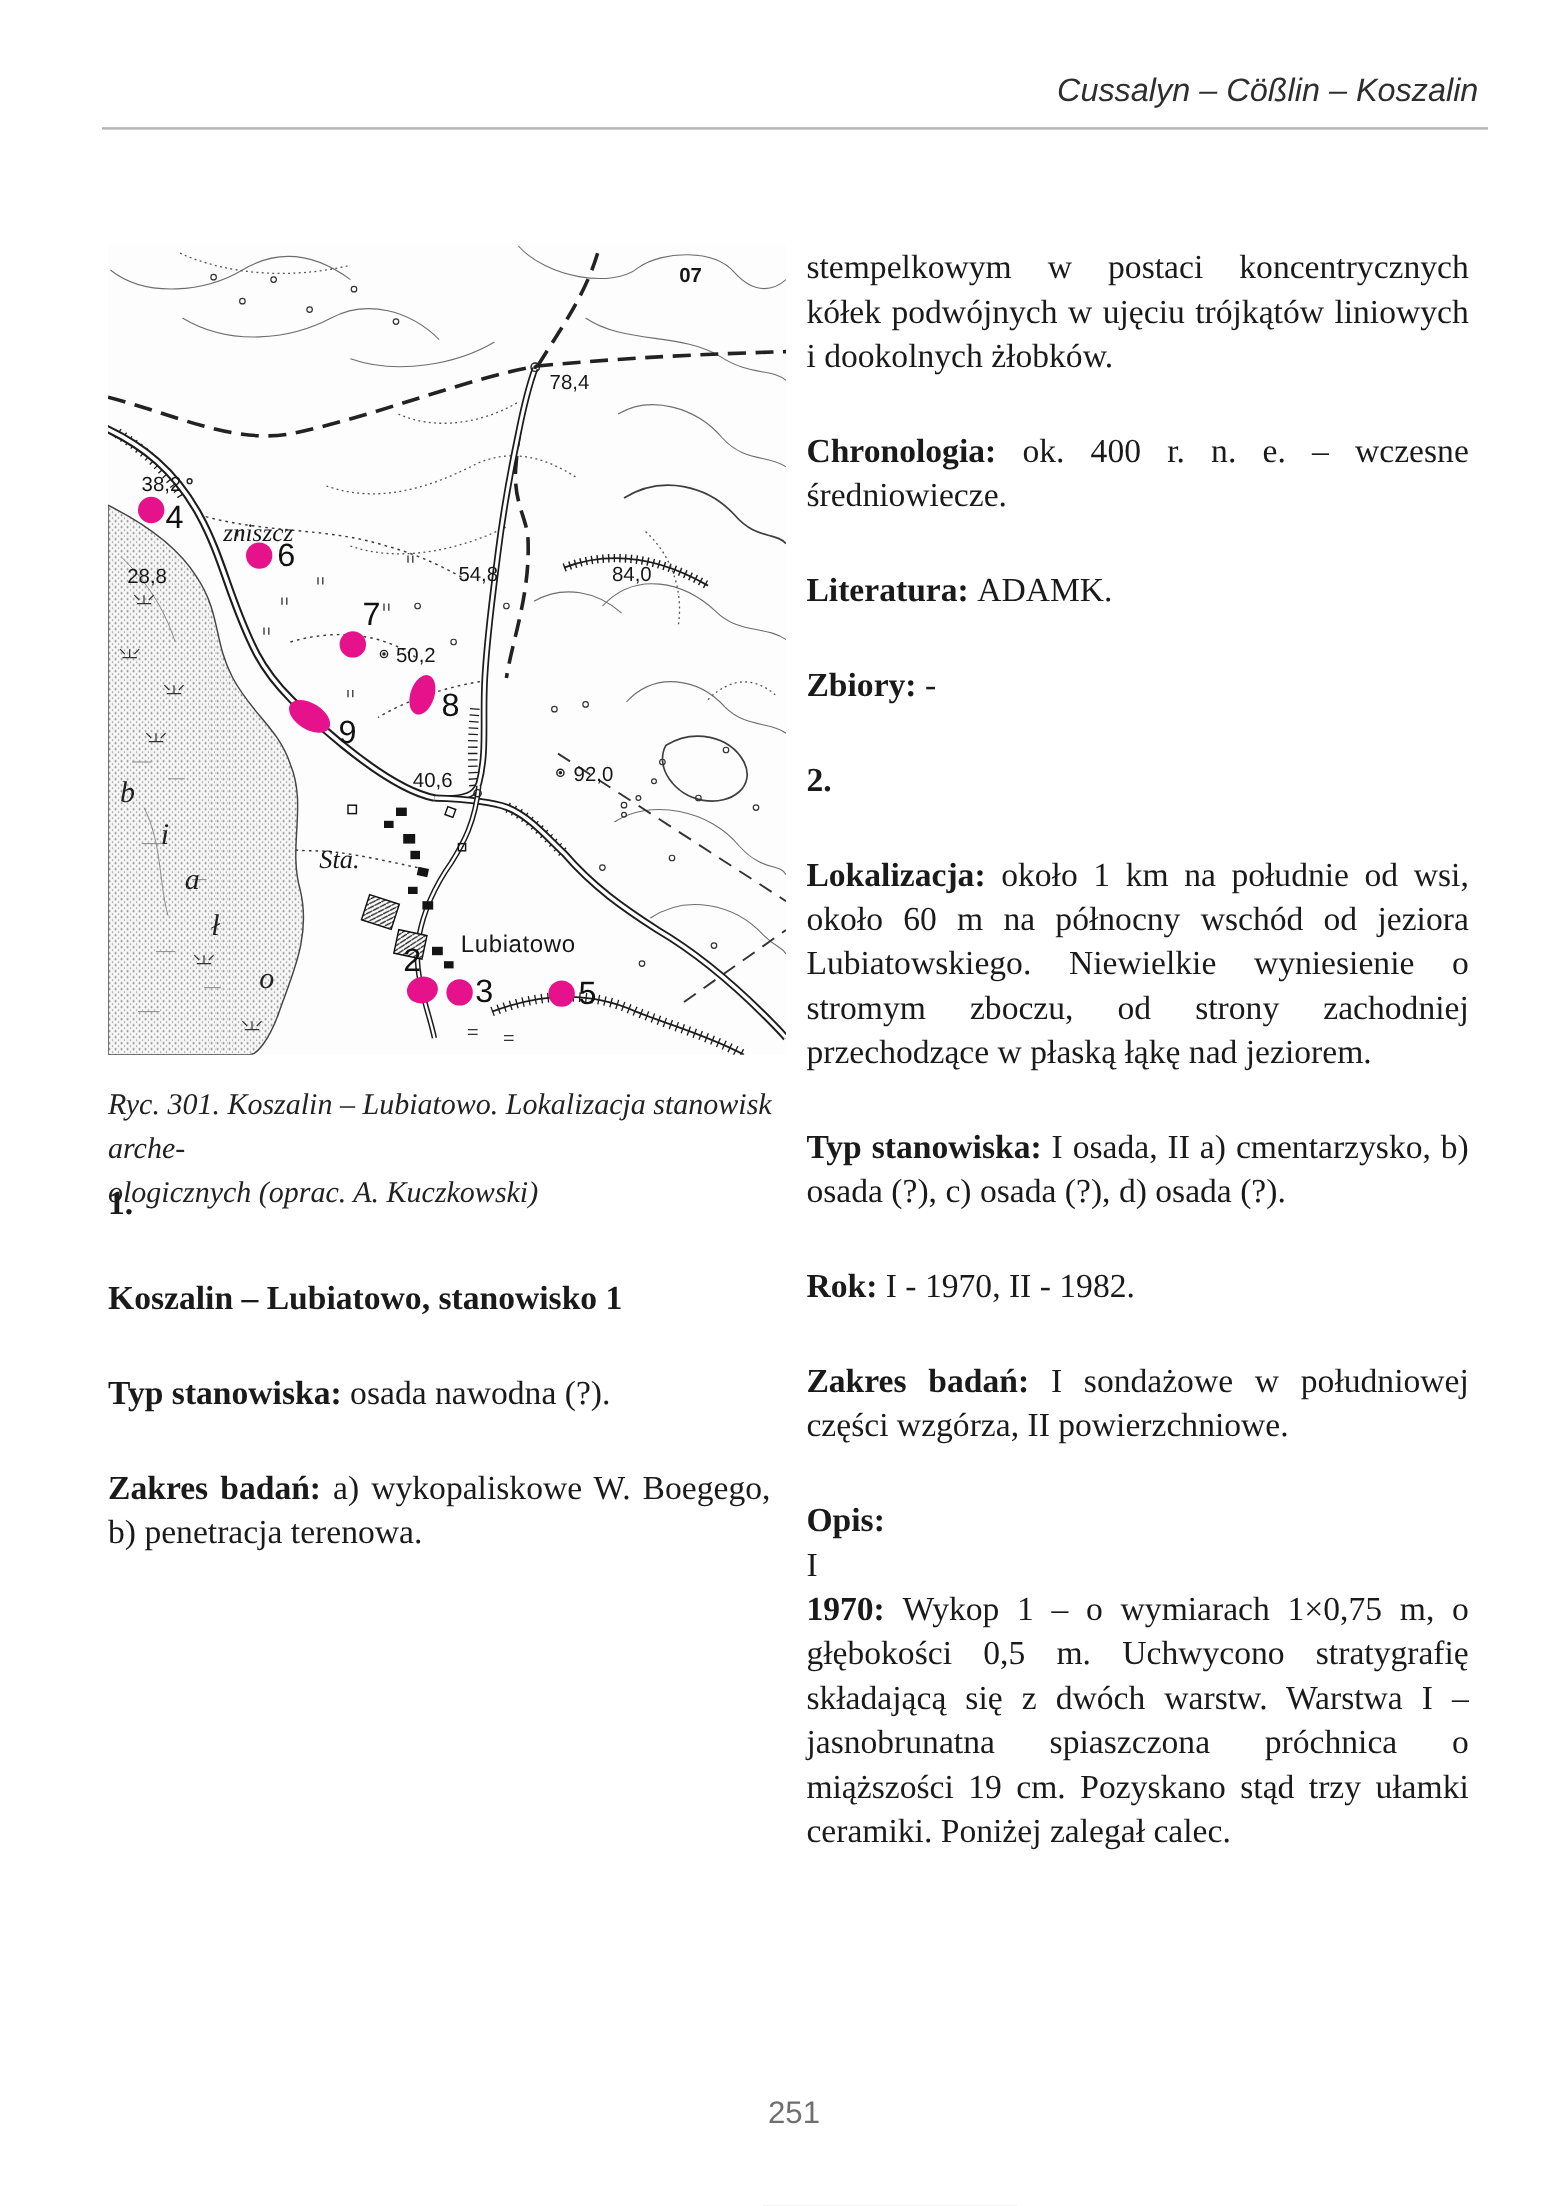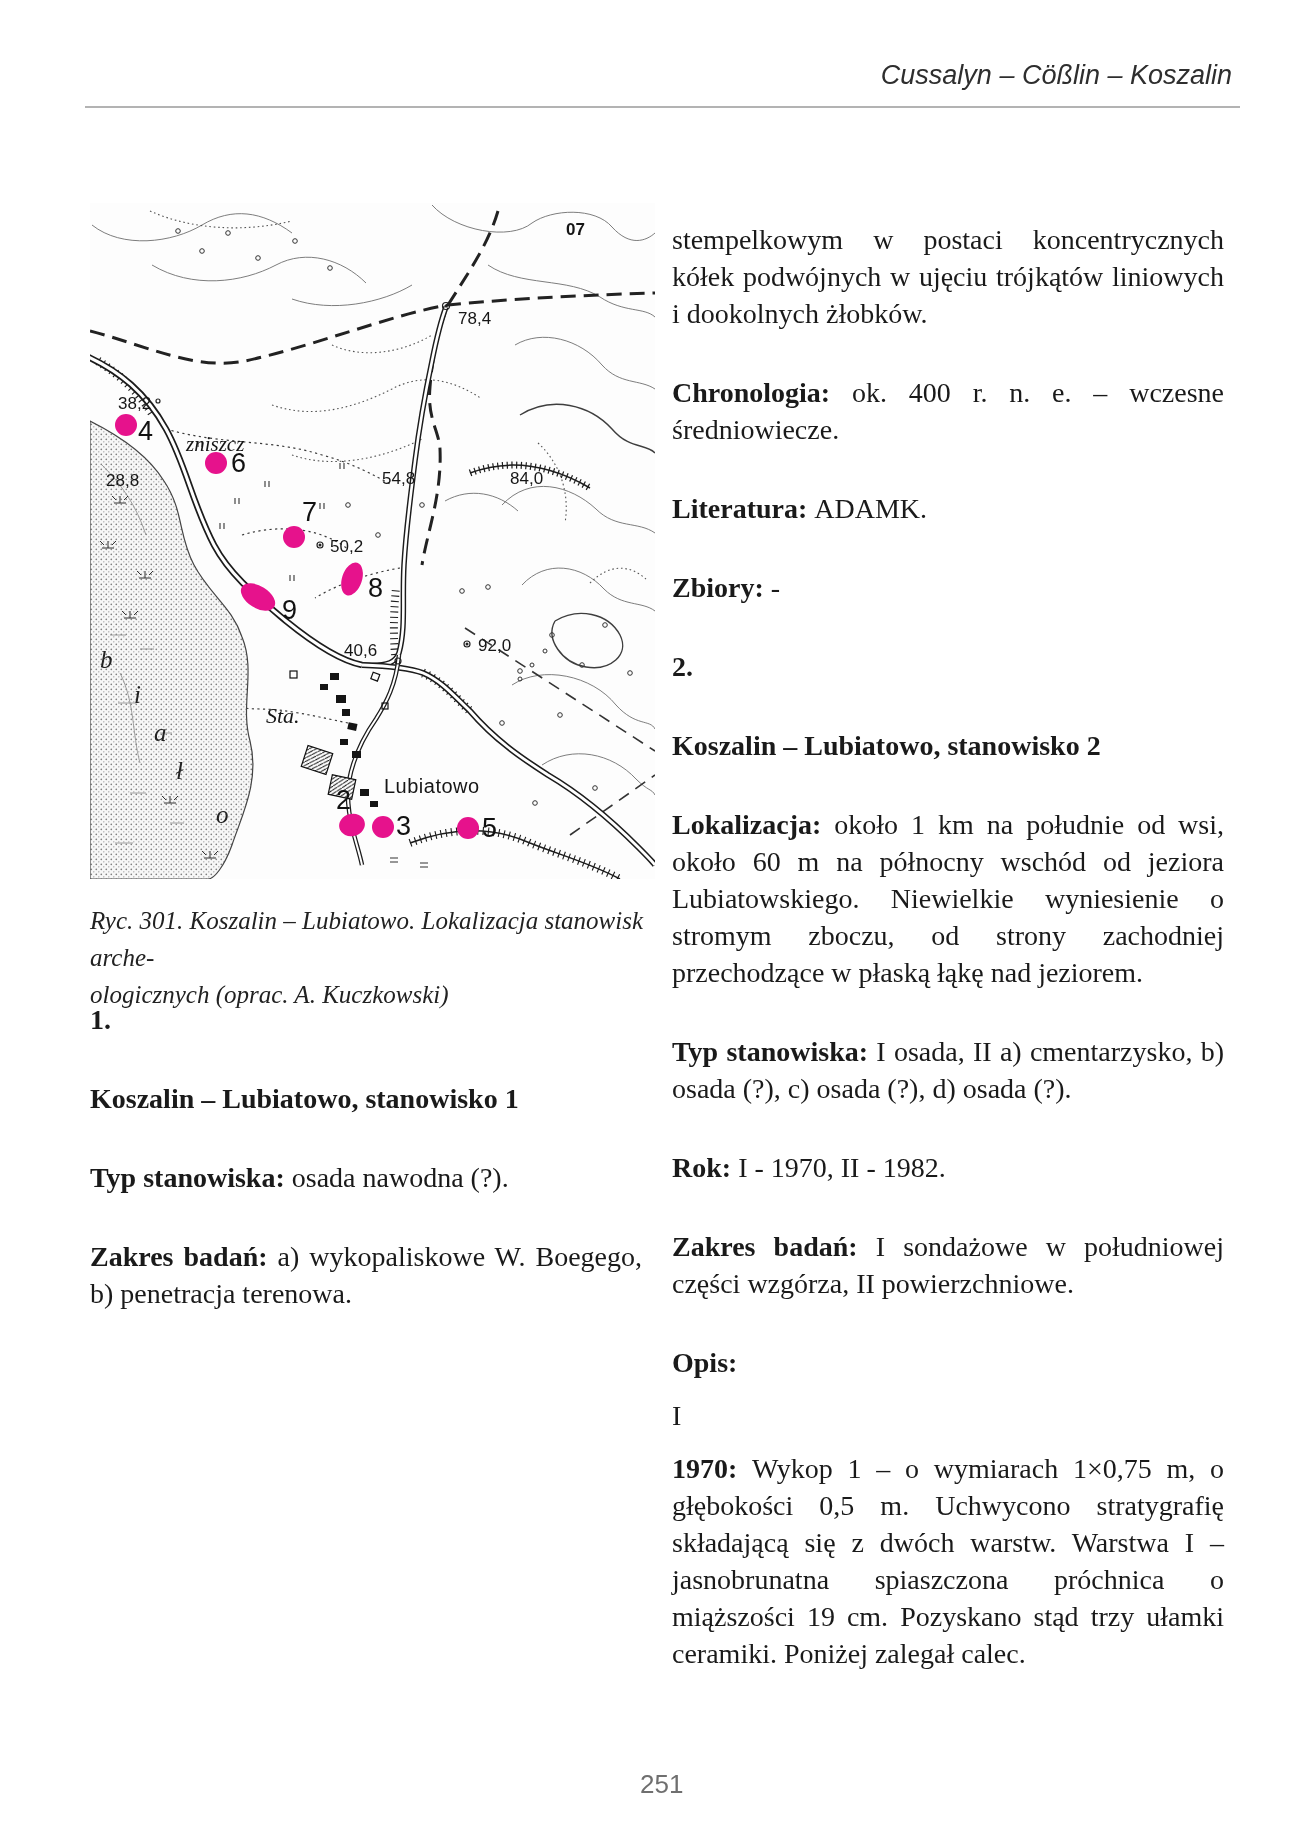--- a/index.html
+++ b/index.html
@@ -14,28 +14,28 @@
   
   .map-wrap{position:absolute;top:203px;left:90px;width:565px;height:676px;}
   .map-wrap svg{display:block;width:565px;height:676px;}
   
   .fig-caption{position:absolute;top:902px;left:90px;width:560px;
         font-style:italic;font-size:25px;line-height:37px;color:#222;}
   
   .col{position:absolute;width:552px;font-size:28px;line-height:37px;}
   .col-left{left:90px;top:985px;}
   .col-right{left:672px;top:205px;}
-  .col p{margin:16px 0 42px 0;text-align:justify;}
+  .col p{margin:0 0 42px 0;text-align:justify;}
   .col p.tight{margin-bottom:0;}
   .num,.h2{font-weight:bold;}
   .para b{font-weight:bold;}
   .para b::after{content:" ";}
   
   .page-number{position:absolute;top:1745px;left:640px;
-        font-family:"Liberation Sans",sans-serif;font-size:26px;color:#6f6f6f;margin-top:24px;}
+        font-family:"Liberation Sans",sans-serif;font-size:26px;color:#6f6f6f;}
 </style>
 </head>
 <body>
 
 <div class="page">
 
   <div class="running-title">Cussalyn – Cößlin – Koszalin</div>
   <div class="header-rule"></div>
 
   <div class="map-wrap">
@@ -279,21 +279,20 @@
     <p class="para">
       <b>Chronologia:</b><span>ok. 400 r. n. e. – wczesne średniowiecze.</span>
     </p>
     <p class="para">
       <b>Literatura:</b><span>ADAMK.</span>
     </p>
     <p class="para">
       <b>Zbiory:</b><span>-</span>
     </p>
     <p class="num">2.</p>
-    <p class="h2">Koszalin – Lubiatowo, stanowisko 2</p>
     <p class="para">
       <b>Lokalizacja:</b><span>około 1 km na południe od wsi, około 60 m na północny wschód od jeziora Lubiatowskiego. Niewielkie wyniesienie o stromym zboczu, od strony zachodniej przechodzące w płaską łąkę nad jeziorem.</span>
     </p>
     <p class="para">
       <b>Typ stanowiska:</b><span>I osada, II a) cmentarzysko, b) osada (?), c) osada (?), d) osada (?).</span>
     </p>
     <p class="para">
       <b>Rok:</b><span>I - 1970, II - 1982.</span>
     </p>
     <p class="para">

